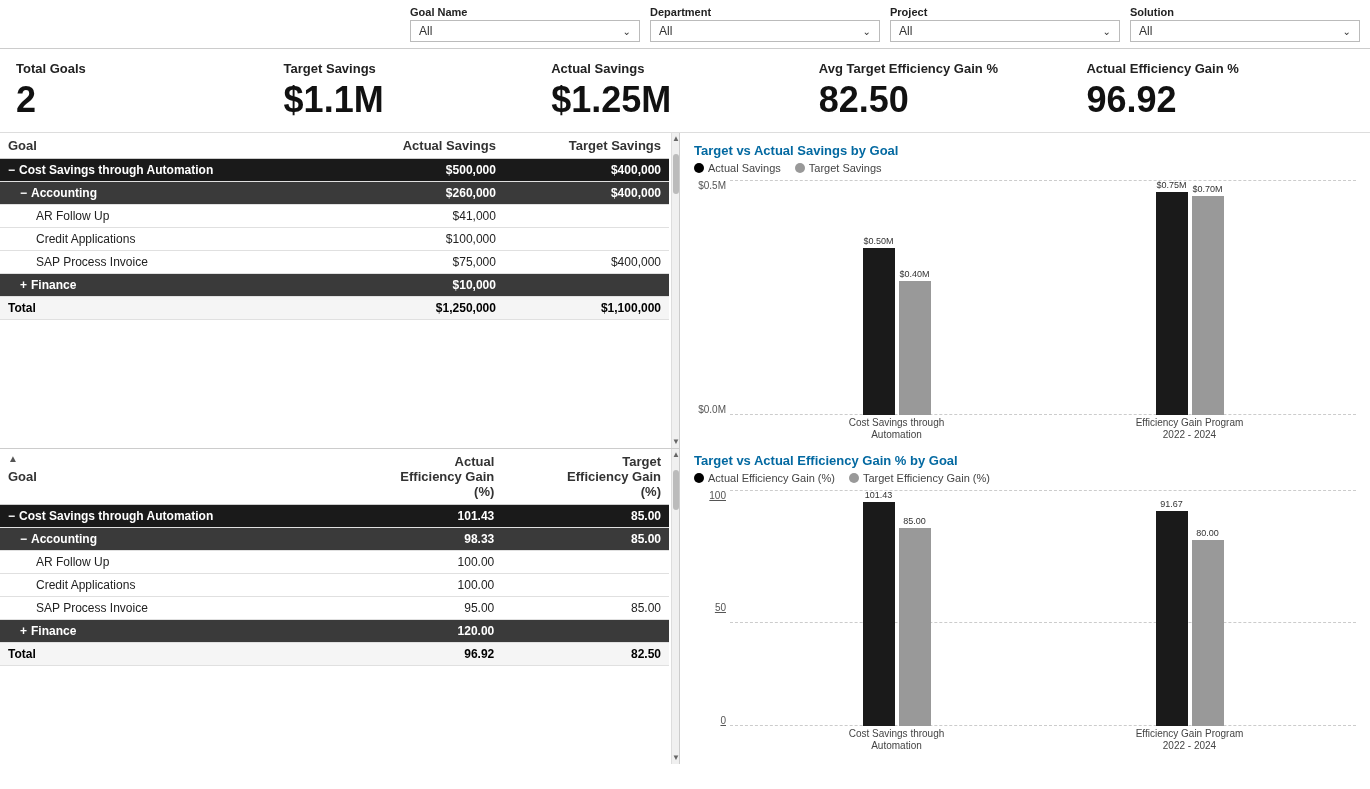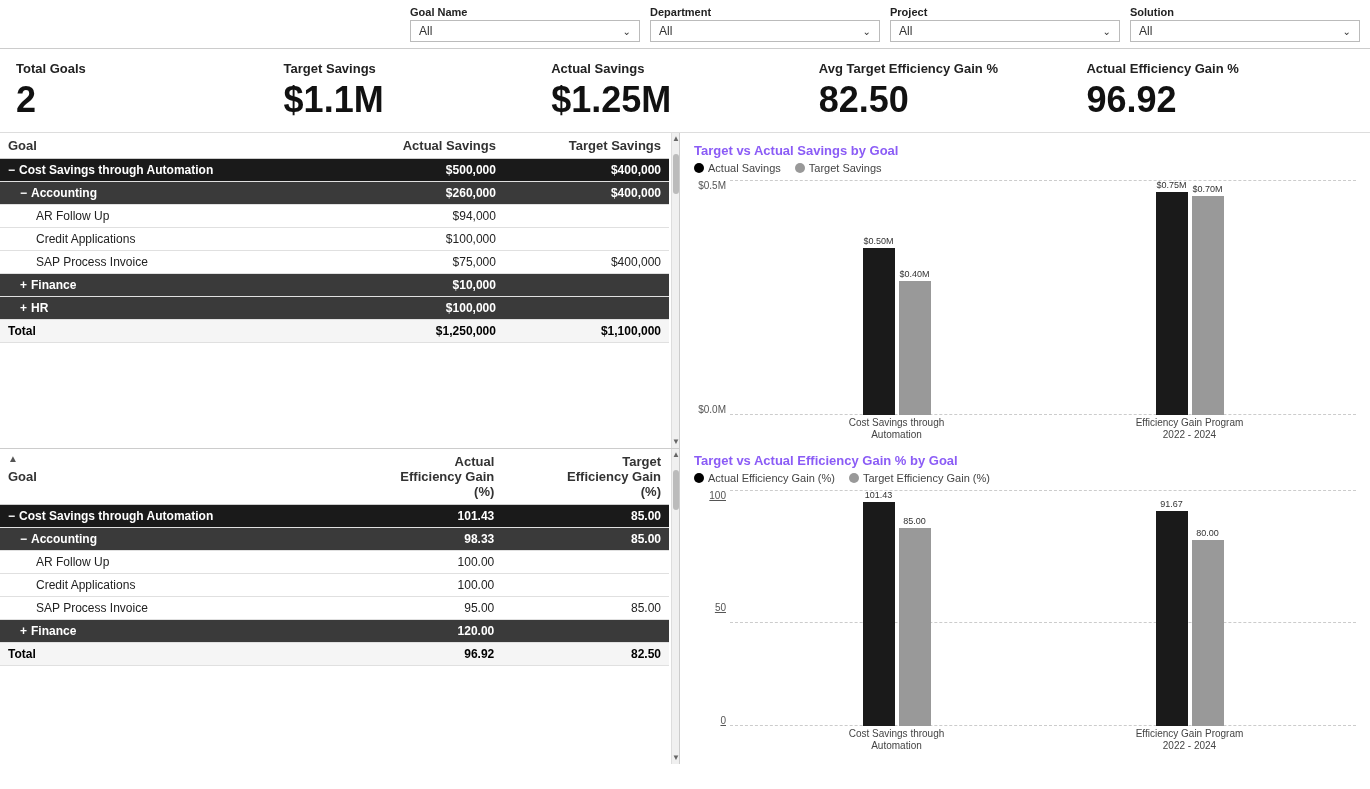--- a/index.html
+++ b/index.html
@@ -180,21 +180,21 @@
     }
 
     .chart-section {
       flex: 1;
       display: flex;
       flex-direction: column;
     }
     .chart-title {
       font-size: 13px;
       font-weight: 700;
-      color: #8b5cf6;
+      color: #0369a1;
       margin-bottom: 4px;
     }
     .chart-legend {
       display: flex;
       gap: 14px;
       margin-bottom: 6px;
       font-size: 11px;
       color: #444;
     }
     .legend-item {
@@ -298,41 +298,36 @@
     <td class="right">$500,000</td>
     <td class="right">$400,000</td>
   </tr>
               <tr class="row-dept">
     <td style="padding-left:20px;"><span style="margin-right:4px;font-weight:bold;">−</span>Accounting</td>
     <td class="right">$260,000</td>
     <td class="right">$400,000</td>
   </tr>
               <tr class="row-item">
     <td style="padding-left:36px;">AR Follow Up</td>
-    <td class="right">$94,000</td>
+    <td class="right">$41,000</td>
     <td class="right"></td>
   </tr>
               <tr class="row-item">
     <td style="padding-left:36px;">Credit Applications</td>
     <td class="right">$100,000</td>
     <td class="right"></td>
   </tr>
               <tr class="row-item">
     <td style="padding-left:36px;">SAP Process Invoice</td>
     <td class="right">$75,000</td>
     <td class="right">$400,000</td>
   </tr>
               <tr class="row-dept">
     <td style="padding-left:20px;"><span style="margin-right:4px;font-weight:bold;">+</span>Finance</td>
     <td class="right">$10,000</td>
-    <td class="right"></td>
-  </tr>
-              <tr class="row-dept">
-    <td style="padding-left:20px;"><span style="margin-right:4px;font-weight:bold;">+</span>HR</td>
-    <td class="right">$100,000</td>
     <td class="right"></td>
   </tr>
               <tr class="row-total">
     <td style="">Total</td>
     <td class="right">$1,250,000</td>
     <td class="right">$1,100,000</td>
   </tr>
             </tbody>
         </table>
       </div>

